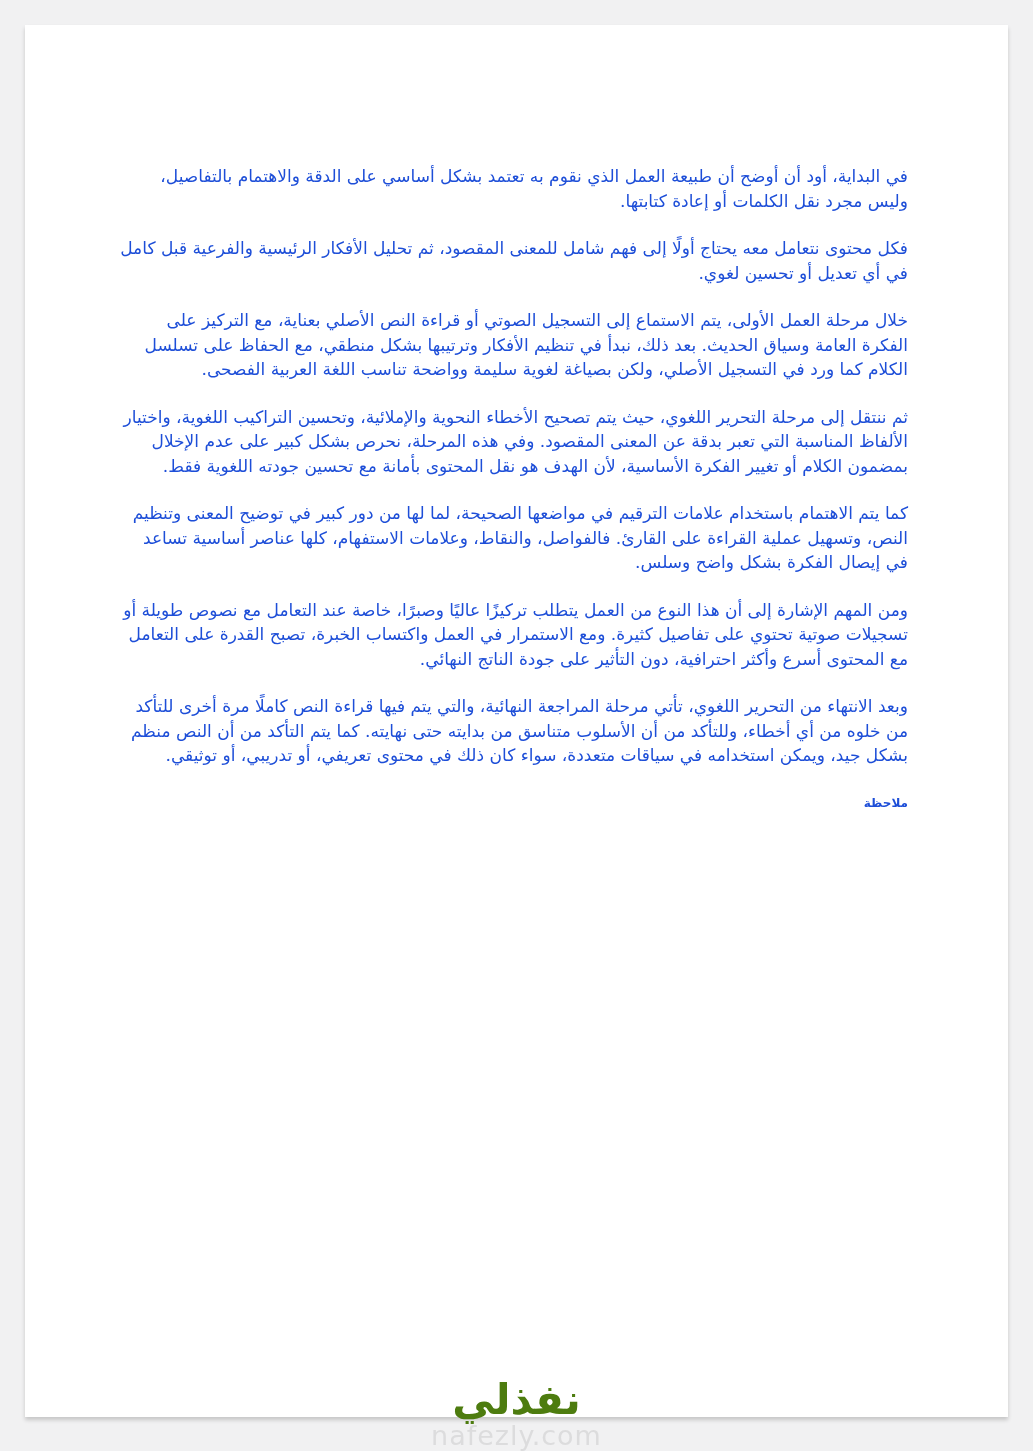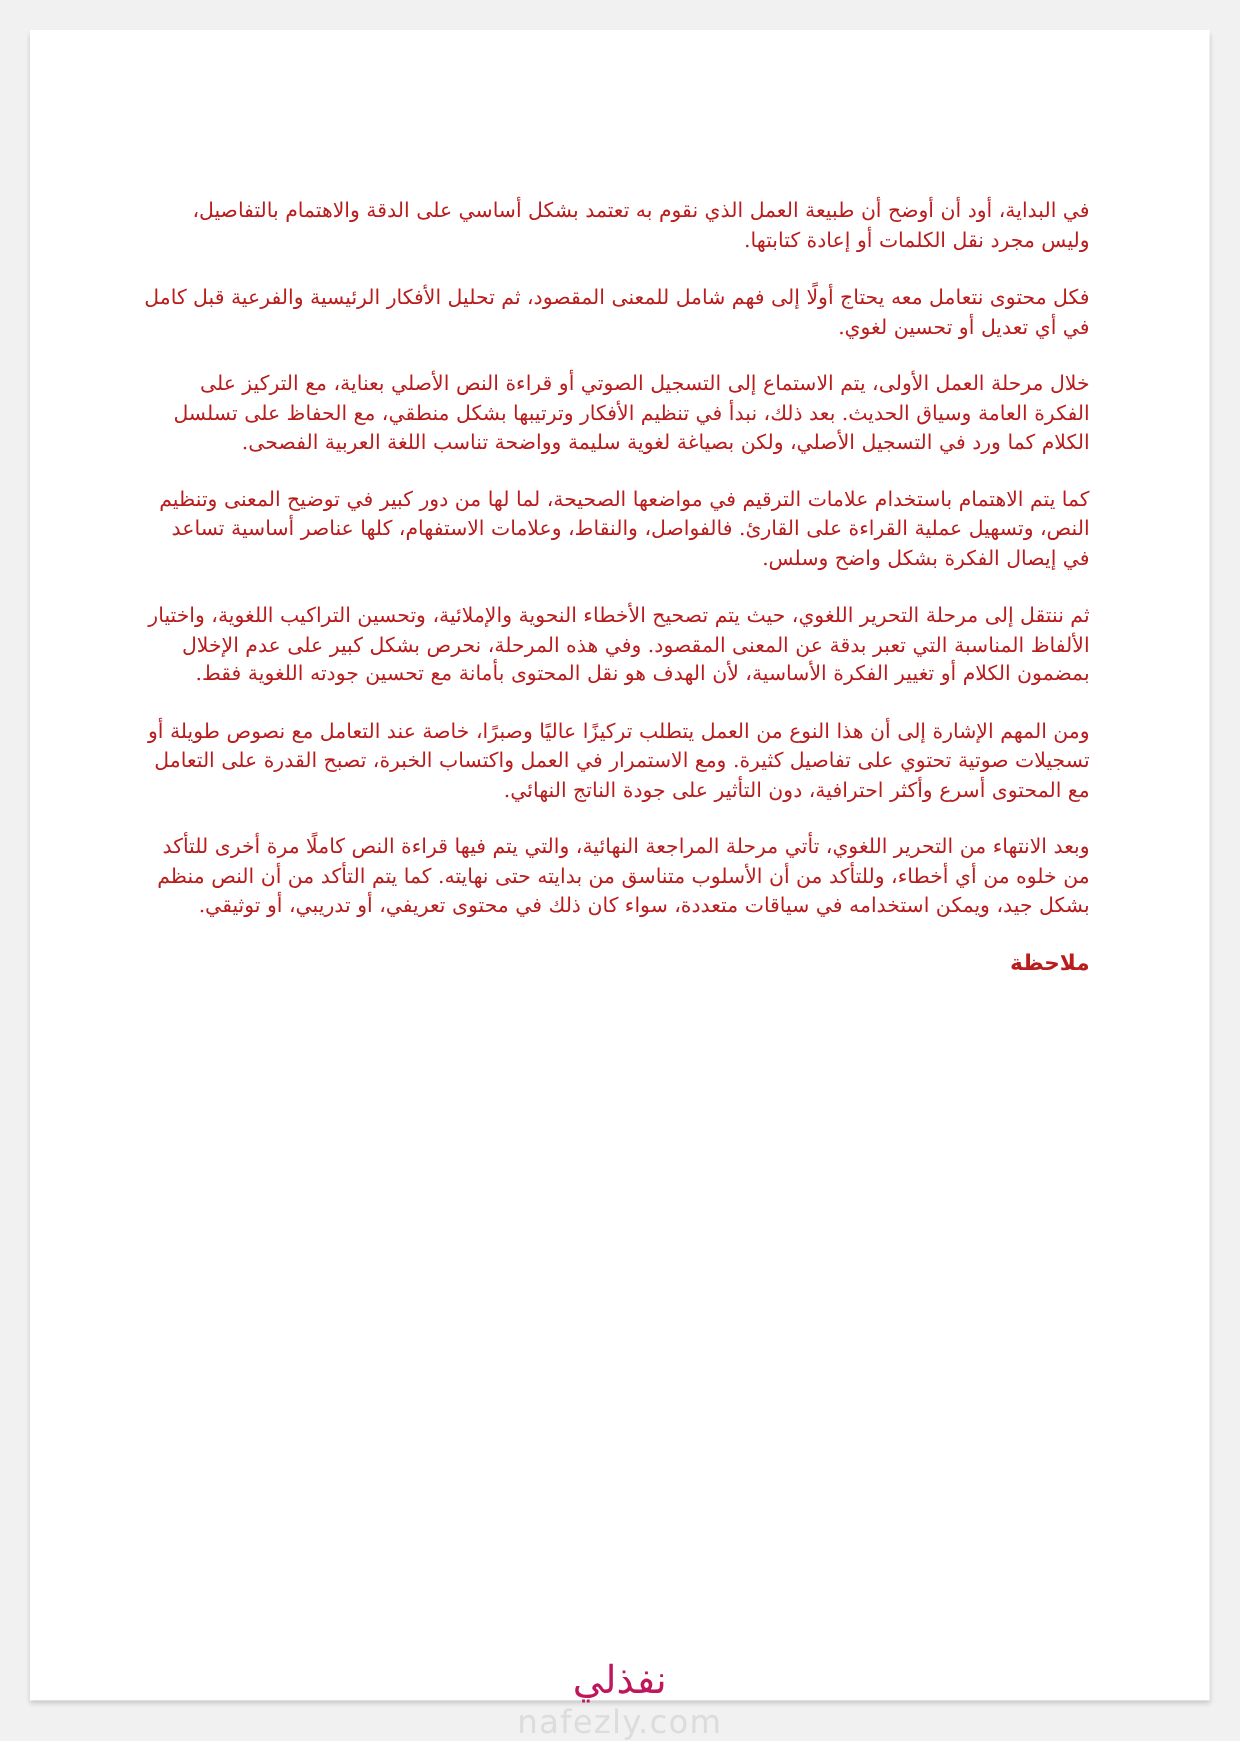--- a/index.html
+++ b/index.html
@@ -26,50 +26,50 @@
     background: #ffffff;
     box-shadow: 0 3px 4px rgba(0,0,0,0.18);
   }
   .content {
     position: absolute;
     top: 139px;
     right: 100px;
     left: 93px;
     direction: rtl;
     text-align: right;
-    color: #b91c1c;
+    color: #1d4ed8;
     font-size: 17px;
     line-height: 24.5px;
   }
   .content p {
     margin: 0 0 23px 0;
     padding: 0;
   }
   .note-heading {
     font-weight: bold;
     margin: 0 0 23px 0;
-    font-size: 18px;
+    font-size: 12px;
     line-height: 24.5px;
   }
   .watermark {
     position: absolute;
     left: 0;
     top: 1378px;
     width: 100%;
     text-align: center;
     pointer-events: none;
     z-index: 5;
   }
   .wm-logo {
     font-family: "DejaVu Sans", sans-serif;
     direction: rtl;
-    font-size: 32px;
-    font-weight: normal;
+    font-size: 42px;
+    font-weight: bold;
     line-height: 44px;
-    color: #be185d;
+    color: #4d7c0f;
     letter-spacing: 2px;
   }
   .wm-site {
     font-family: "DejaVu Sans", sans-serif;
     font-size: 27px;
     line-height: 28px;
     color: #dcdcdd;
     margin-top: 0px;
     letter-spacing: 1px;
   }
@@ -77,22 +77,22 @@
 </head>
 <body>
 
 <div class="canvas">
 
   <div class="page">
     <div class="content">
       <p>في البداية، أود أن أوضح أن طبيعة العمل الذي نقوم به تعتمد بشكل أساسي على الدقة والاهتمام بالتفاصيل، وليس مجرد نقل الكلمات أو إعادة كتابتها.</p>
       <p>فكل محتوى نتعامل معه يحتاج أولًا إلى فهم شامل للمعنى المقصود، ثم تحليل الأفكار الرئيسية والفرعية قبل كامل في أي تعديل أو تحسين لغوي.</p>
       <p>خلال مرحلة العمل الأولى، يتم الاستماع إلى التسجيل الصوتي أو قراءة النص الأصلي بعناية، مع التركيز على الفكرة العامة وسياق الحديث. بعد ذلك، نبدأ في تنظيم الأفكار وترتيبها بشكل منطقي، مع الحفاظ على تسلسل الكلام كما ورد في التسجيل الأصلي، ولكن بصياغة لغوية سليمة وواضحة تناسب اللغة العربية الفصحى.</p>
+      <p>ثم ننتقل إلى مرحلة التحرير اللغوي، حيث يتم تصحيح الأخطاء النحوية والإملائية، وتحسين التراكيب اللغوية، واختيار الألفاظ المناسبة التي تعبر بدقة عن المعنى المقصود. وفي هذه المرحلة، نحرص بشكل كبير على عدم الإخلال بمضمون الكلام أو تغيير الفكرة الأساسية، لأن الهدف هو نقل المحتوى بأمانة مع تحسين جودته اللغوية فقط.</p>
       <p>كما يتم الاهتمام باستخدام علامات الترقيم في مواضعها الصحيحة، لما لها من دور كبير في توضيح المعنى وتنظيم النص، وتسهيل عملية القراءة على القارئ. فالفواصل، والنقاط، وعلامات الاستفهام، كلها عناصر أساسية تساعد في إيصال الفكرة بشكل واضح وسلس.</p>
-      <p>ثم ننتقل إلى مرحلة التحرير اللغوي، حيث يتم تصحيح الأخطاء النحوية والإملائية، وتحسين التراكيب اللغوية، واختيار الألفاظ المناسبة التي تعبر بدقة عن المعنى المقصود. وفي هذه المرحلة، نحرص بشكل كبير على عدم الإخلال بمضمون الكلام أو تغيير الفكرة الأساسية، لأن الهدف هو نقل المحتوى بأمانة مع تحسين جودته اللغوية فقط.</p>
       <p>ومن المهم الإشارة إلى أن هذا النوع من العمل يتطلب تركيزًا عاليًا وصبرًا، خاصة عند التعامل مع نصوص طويلة أو تسجيلات صوتية تحتوي على تفاصيل كثيرة. ومع الاستمرار في العمل واكتساب الخبرة، تصبح القدرة على التعامل مع المحتوى أسرع وأكثر احترافية، دون التأثير على جودة الناتج النهائي.</p>
       <p>وبعد الانتهاء من التحرير اللغوي، تأتي مرحلة المراجعة النهائية، والتي يتم فيها قراءة النص كاملًا مرة أخرى للتأكد من خلوه من أي أخطاء، وللتأكد من أن الأسلوب متناسق من بدايته حتى نهايته. كما يتم التأكد من أن النص منظم بشكل جيد، ويمكن استخدامه في سياقات متعددة، سواء كان ذلك في محتوى تعريفي، أو تدريبي، أو توثيقي.</p>
       <p class="note-heading">ملاحظة</p>
     </div>
   </div>
 
   <div class="watermark">
     <div class="wm-logo">نفذلي</div>
     <div class="wm-site">nafezly.com</div>
   </div>

